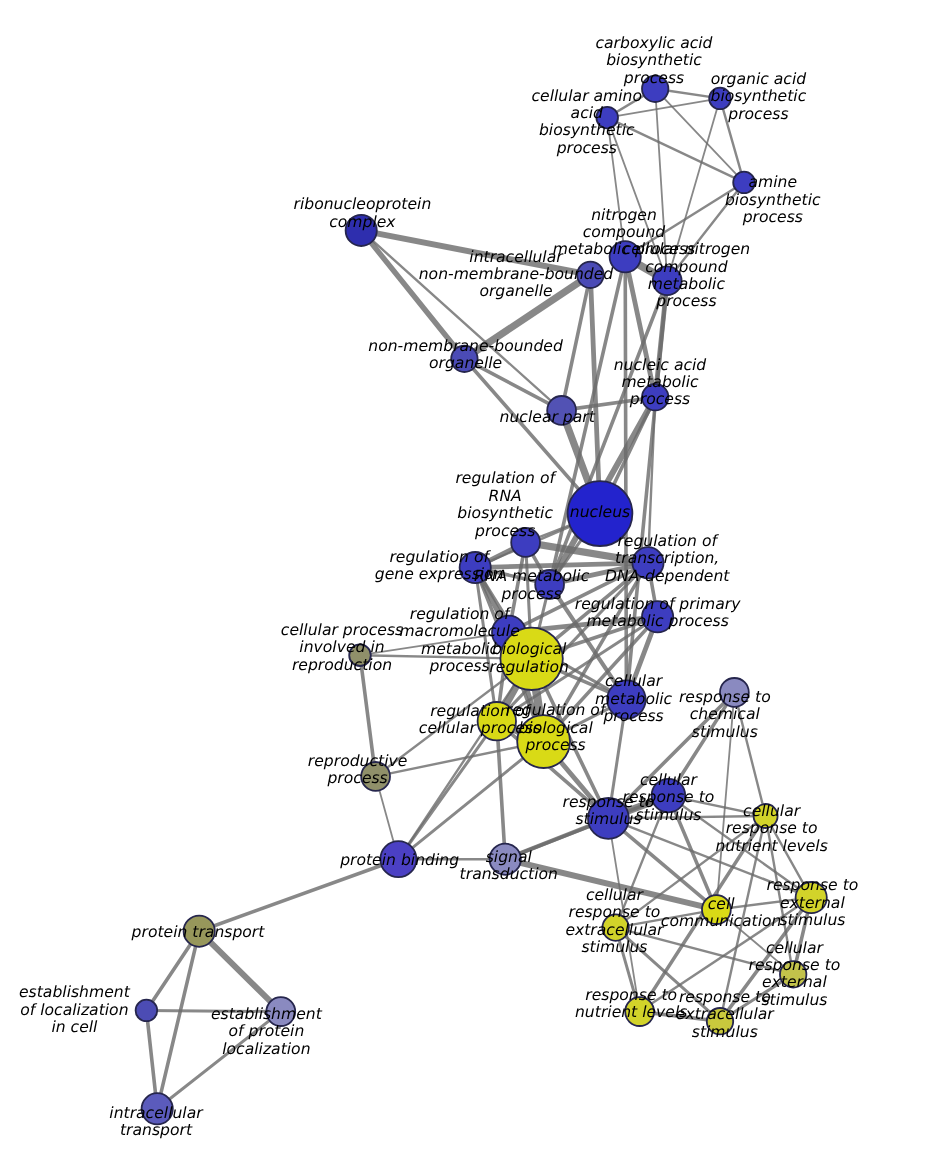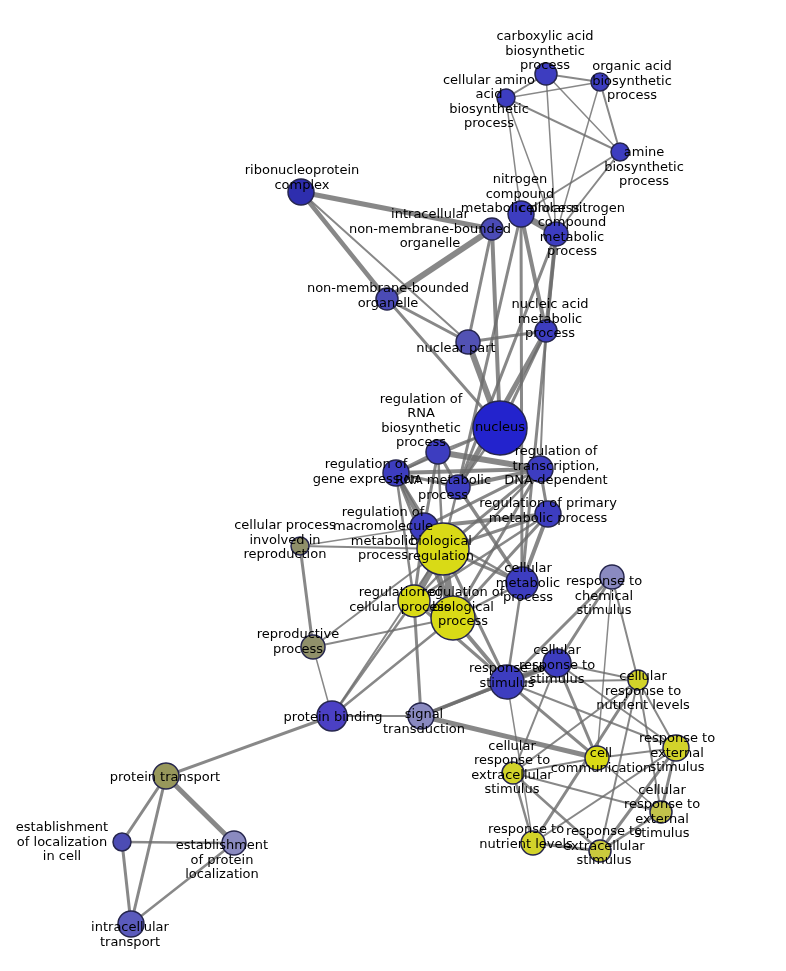--- a/index.html
+++ b/index.html
@@ -3,20 +3,21 @@
 <meta charset="utf-8">
 <style>
   html, body { margin: 0; padding: 0; background: #ffffff; }
   .graph-viewport {
     position: relative;
     width: 786px;
     height: 971px;
     background: #ffffff;
     overflow: hidden;
     font-family: "DejaVu Sans", "Liberation Sans", sans-serif;
+    font-style: italic;
   }
   svg { display: block; background: #ffffff; }
   text {
     font-family: "DejaVu Sans", "Liberation Sans", sans-serif;
     fill: #000000;
     pointer-events: none;
   }
 </style>
 </head>
 <body>

